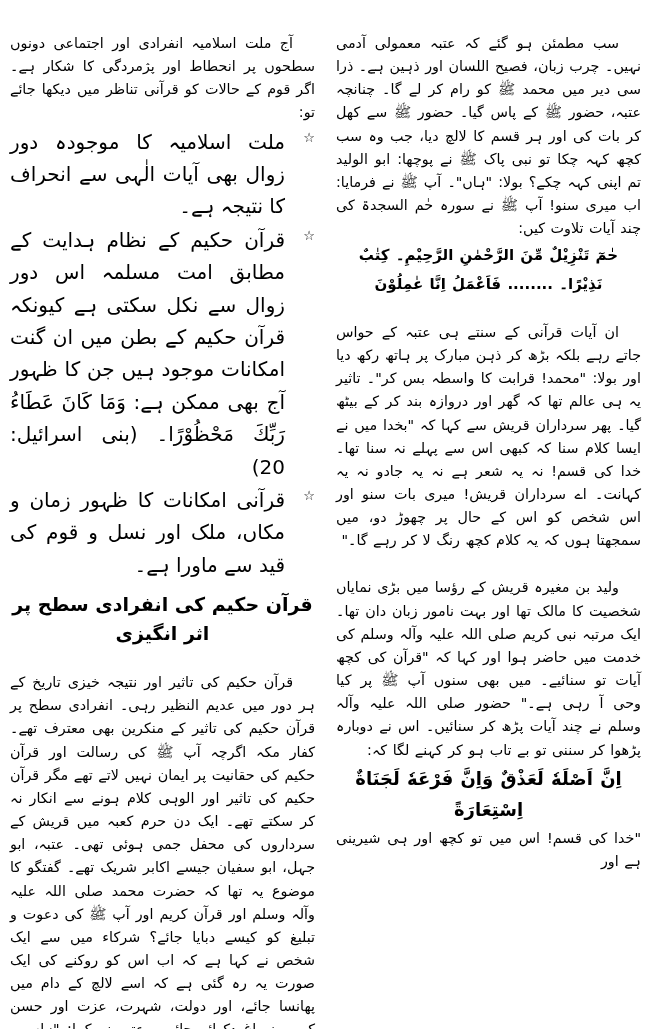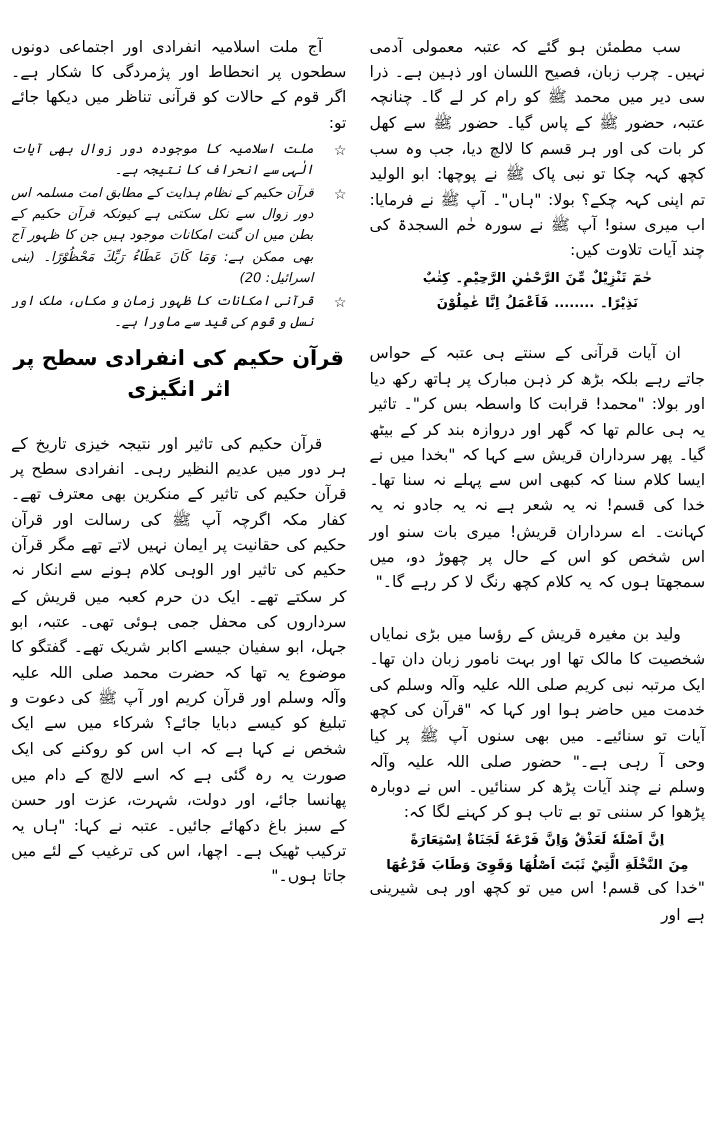--- a/index.html
+++ b/index.html
@@ -43,29 +43,29 @@
     word-spacing: 1px;
     direction: rtl;
     text-align: justify;
     text-align-last: right;
   }
   p.indent {
     text-indent: 22px;
     margin-top: 24px;
   }
   .quran {
-    font-size: 12px;
+    font-size: 15px;
     line-height: 1.75;
     text-align: left;
     text-align-last: center;
     margin: 2px 0 2px 0;
     font-weight: bold;
   }
   .hadith {
-    font-size: 12px;
+    font-size: 18px;
     line-height: 1.72;
     text-align: center;
     text-align-last: center;
     margin: 2px 0 1px 0;
     font-weight: bold;
   }
   .heading {
     font-size: 19px;
     font-weight: bold;
     line-height: 1.5;
@@ -84,42 +84,40 @@
   .bullet-star {
     flex: 0 0 auto;
     width: 30px;
     text-align: center;
     font-size: 13px;
     line-height: 1.62;
     padding-top: 1px;
   }
   .bullet-text {
     flex: 1 1 auto;
-    font-size: 12px;
+    font-size: 20px;
     line-height: 1.62;
     text-align: justify;
     text-align-last: right;
     direction: rtl;
-    font-style: italic;
   }
 </style>
 </head>
 <body>
 
 <div class="page">
   <div class="columns">
 
     <div class="col">
       <p class="indent">سب مطمئن ہو گئے کہ عتبہ معمولی آدمی نہیں۔ چرب زبان، فصیح اللسان اور ذہین ہے۔ ذرا سی دیر میں محمد ﷺ کو رام کر لے گا۔ چنانچہ عتبہ، حضور ﷺ کے پاس گیا۔ حضور ﷺ سے کھل کر بات کی اور ہر قسم کا لالچ دیا، جب وہ سب کچھ کہہ چکا تو نبی پاک ﷺ نے پوچھا: ابو الولید تم اپنی کہہ چکے؟ بولا: "ہاں"۔ آپ ﷺ نے فرمایا: اب میری سنو! آپ ﷺ نے سورہ حٰم السجدۃ کی چند آیات تلاوت کیں:</p>
       <p class="quran">حٰمٓ تَنْزِيْلٌ مِّنَ الرَّحْمٰنِ الرَّحِيْمِ۔ كِتٰبٌ</p>
       <p class="quran">نَذِيْرًا۔ ........ فَاَعْمَلُ اِنَّا عٰمِلُوْنَ</p>
       <p class="indent">ان آیات قرآنی کے سنتے ہی عتبہ کے حواس جاتے رہے بلکہ بڑھ کر ذہن مبارک پر ہاتھ رکھ دیا اور بولا: "محمد! قرابت کا واسطہ بس کر"۔ تاثیر یہ ہی عالم تھا کہ گھر اور دروازہ بند کر کے بیٹھ گیا۔ پھر سرداران قریش سے کہا کہ "بخدا میں نے ایسا کلام سنا کہ کبھی اس سے پہلے نہ سنا تھا۔ خدا کی قسم! نہ یہ شعر ہے نہ یہ جادو نہ یہ کہانت۔ اے سرداران قریش! میری بات سنو اور اس شخص کو اس کے حال پر چھوڑ دو، میں سمجھتا ہوں کہ یہ کلام کچھ رنگ لا کر رہے گا۔"</p>
       <p class="indent">ولید بن مغیرہ قریش کے رؤسا میں بڑی نمایاں شخصیت کا مالک تھا اور بہت نامور زبان دان تھا۔ ایک مرتبہ نبی کریم صلی اللہ علیہ وآلہ وسلم کی خدمت میں حاضر ہوا اور کہا کہ "قرآن کی کچھ آیات تو سنائیے۔ میں بھی سنوں آپ ﷺ پر کیا وحی آ رہی ہے۔" حضور صلی اللہ علیہ وآلہ وسلم نے چند آیات پڑھ کر سنائیں۔ اس نے دوبارہ پڑھوا کر سننی تو بے تاب ہو کر کہنے لگا کہ:</p>
       <p class="hadith">اِنَّ اَصْلَهٗ لَعَذْقٌ وَاِنَّ فَرْعَهٗ لَجَنَاةٌ اِسْتِعَارَةً</p>
-      <p class="hadith">مِنَ النَّخْلَةِ الَّتِيْ ثَبَتَ اَصْلُهَا وَقَوِىَ وَطَابَ فَرْعُهَا</p>
       <p>"خدا کی قسم! اس میں تو کچھ اور ہی شیرینی ہے اور</p>
     </div>
 
     <div class="col">
       <p class="indent">آج ملت اسلامیہ انفرادی اور اجتماعی دونوں سطحوں پر انحطاط اور پژمردگی کا شکار ہے۔ اگر قوم کے حالات کو قرآنی تناظر میں دیکھا جائے تو:</p>
 
       <div class="bullet-row">
         <div class="bullet-star">☆</div>
         <div class="bullet-text">ملت اسلامیہ کا موجودہ دور زوال بھی آیات الٰہی سے انحراف کا نتیجہ ہے۔</div>
       </div>

